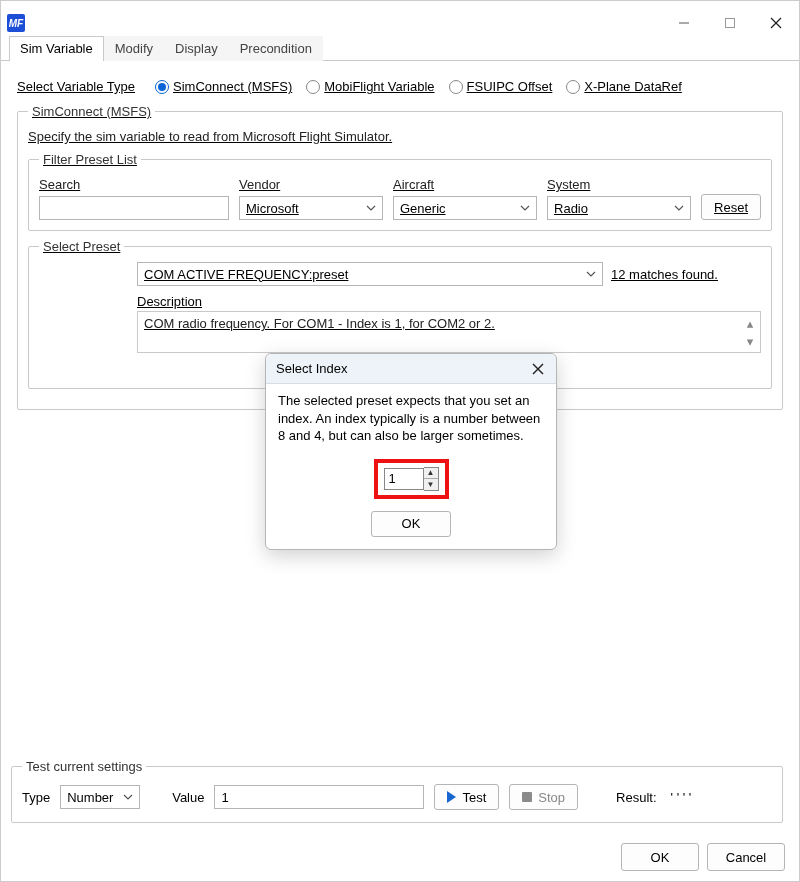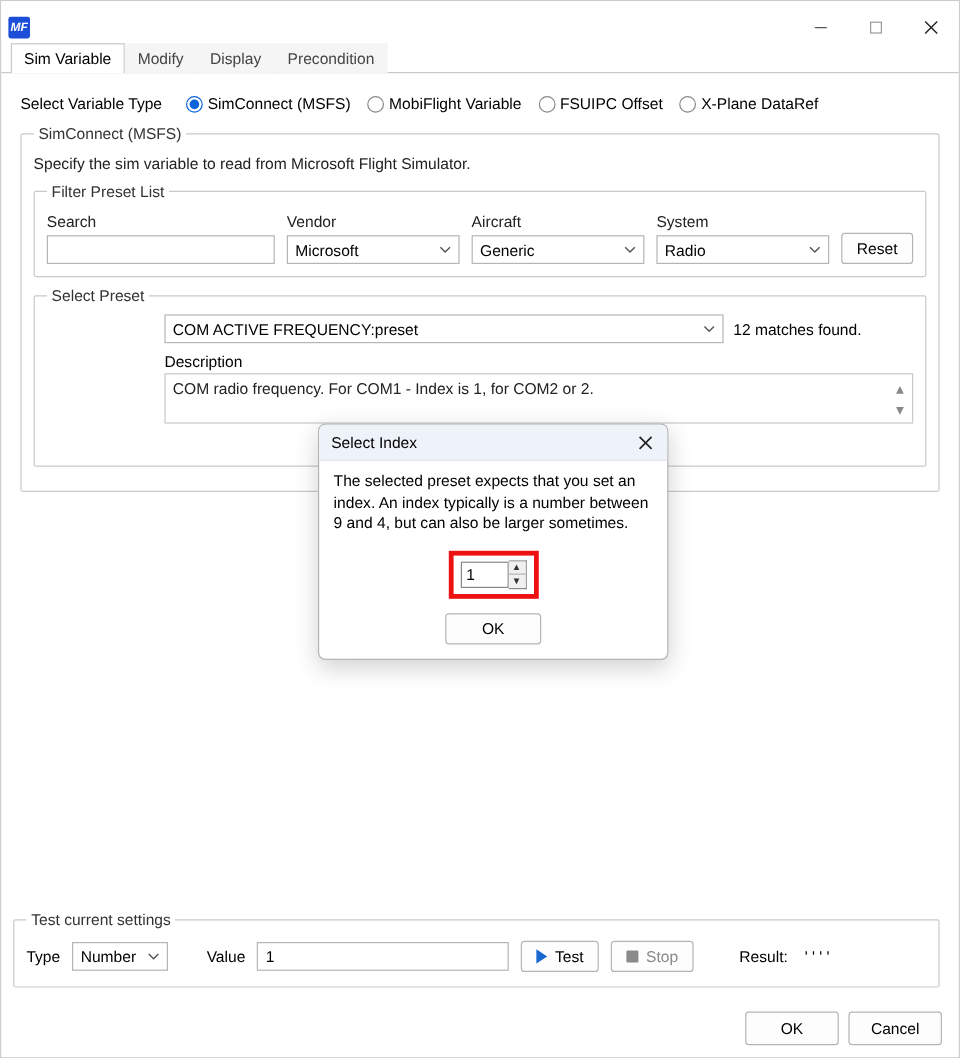--- a/index.html
+++ b/index.html
@@ -60,20 +60,21 @@
     background: #f5f5f5;
   }
   .tab.active {
     border-color: #c9c9c9;
     background: #fff;
     color: #000;
   }
   
   .page {
     padding: 12px 16px 4px 16px;
+    text-decoration: underline;
   }
   .row { display: flex; align-items: center; }
   .radio-row { margin: 6px 0 10px 0; gap: 14px; }
   .radio-item { display: flex; align-items: center; gap: 4px; }
   .radio-outer {
     width: 14px; height: 14px; border-radius: 50%;
     border: 1.5px solid #888; display: flex; align-items: center; justify-content: center;
   }
   .radio-item.selected .radio-outer { border-color: #0a64d8; }
   .radio-inner { width: 8px; height: 8px; border-radius: 50%; background: #0a64d8; display: none; }
@@ -335,21 +336,21 @@
   <div class="dlg-title">
     <span>Select Index</span>
     <span class="dlg-close">
       <svg viewBox="0 0 12 12" width="12" height="12">
           <line x1="1" y1="1" x2="11" y2="11" stroke="#222" stroke-width="1.4"></line>
           <line x1="11" y1="1" x2="1" y2="11" stroke="#222" stroke-width="1.4"></line>
         </svg>
     </span>
   </div>
   <div class="dlg-body">
-    <p>The selected preset expects that you set an index. An index typically is a number between 9 and 4, but can also be larger sometimes.</p>
+    <p>The selected preset expects that you set an index. An index typically is a number between 8 and 4, but can also be larger sometimes.</p>
     <div class="spinner-wrap">
       <div class="spinner-hl">
         <input class="spinner-input" value="1" style="">
         <div class="spinner-btns">
           <div>▲</div>
           <div>▼</div>
         </div>
       </div>
     </div>
     <div class="dlg-ok-row">

